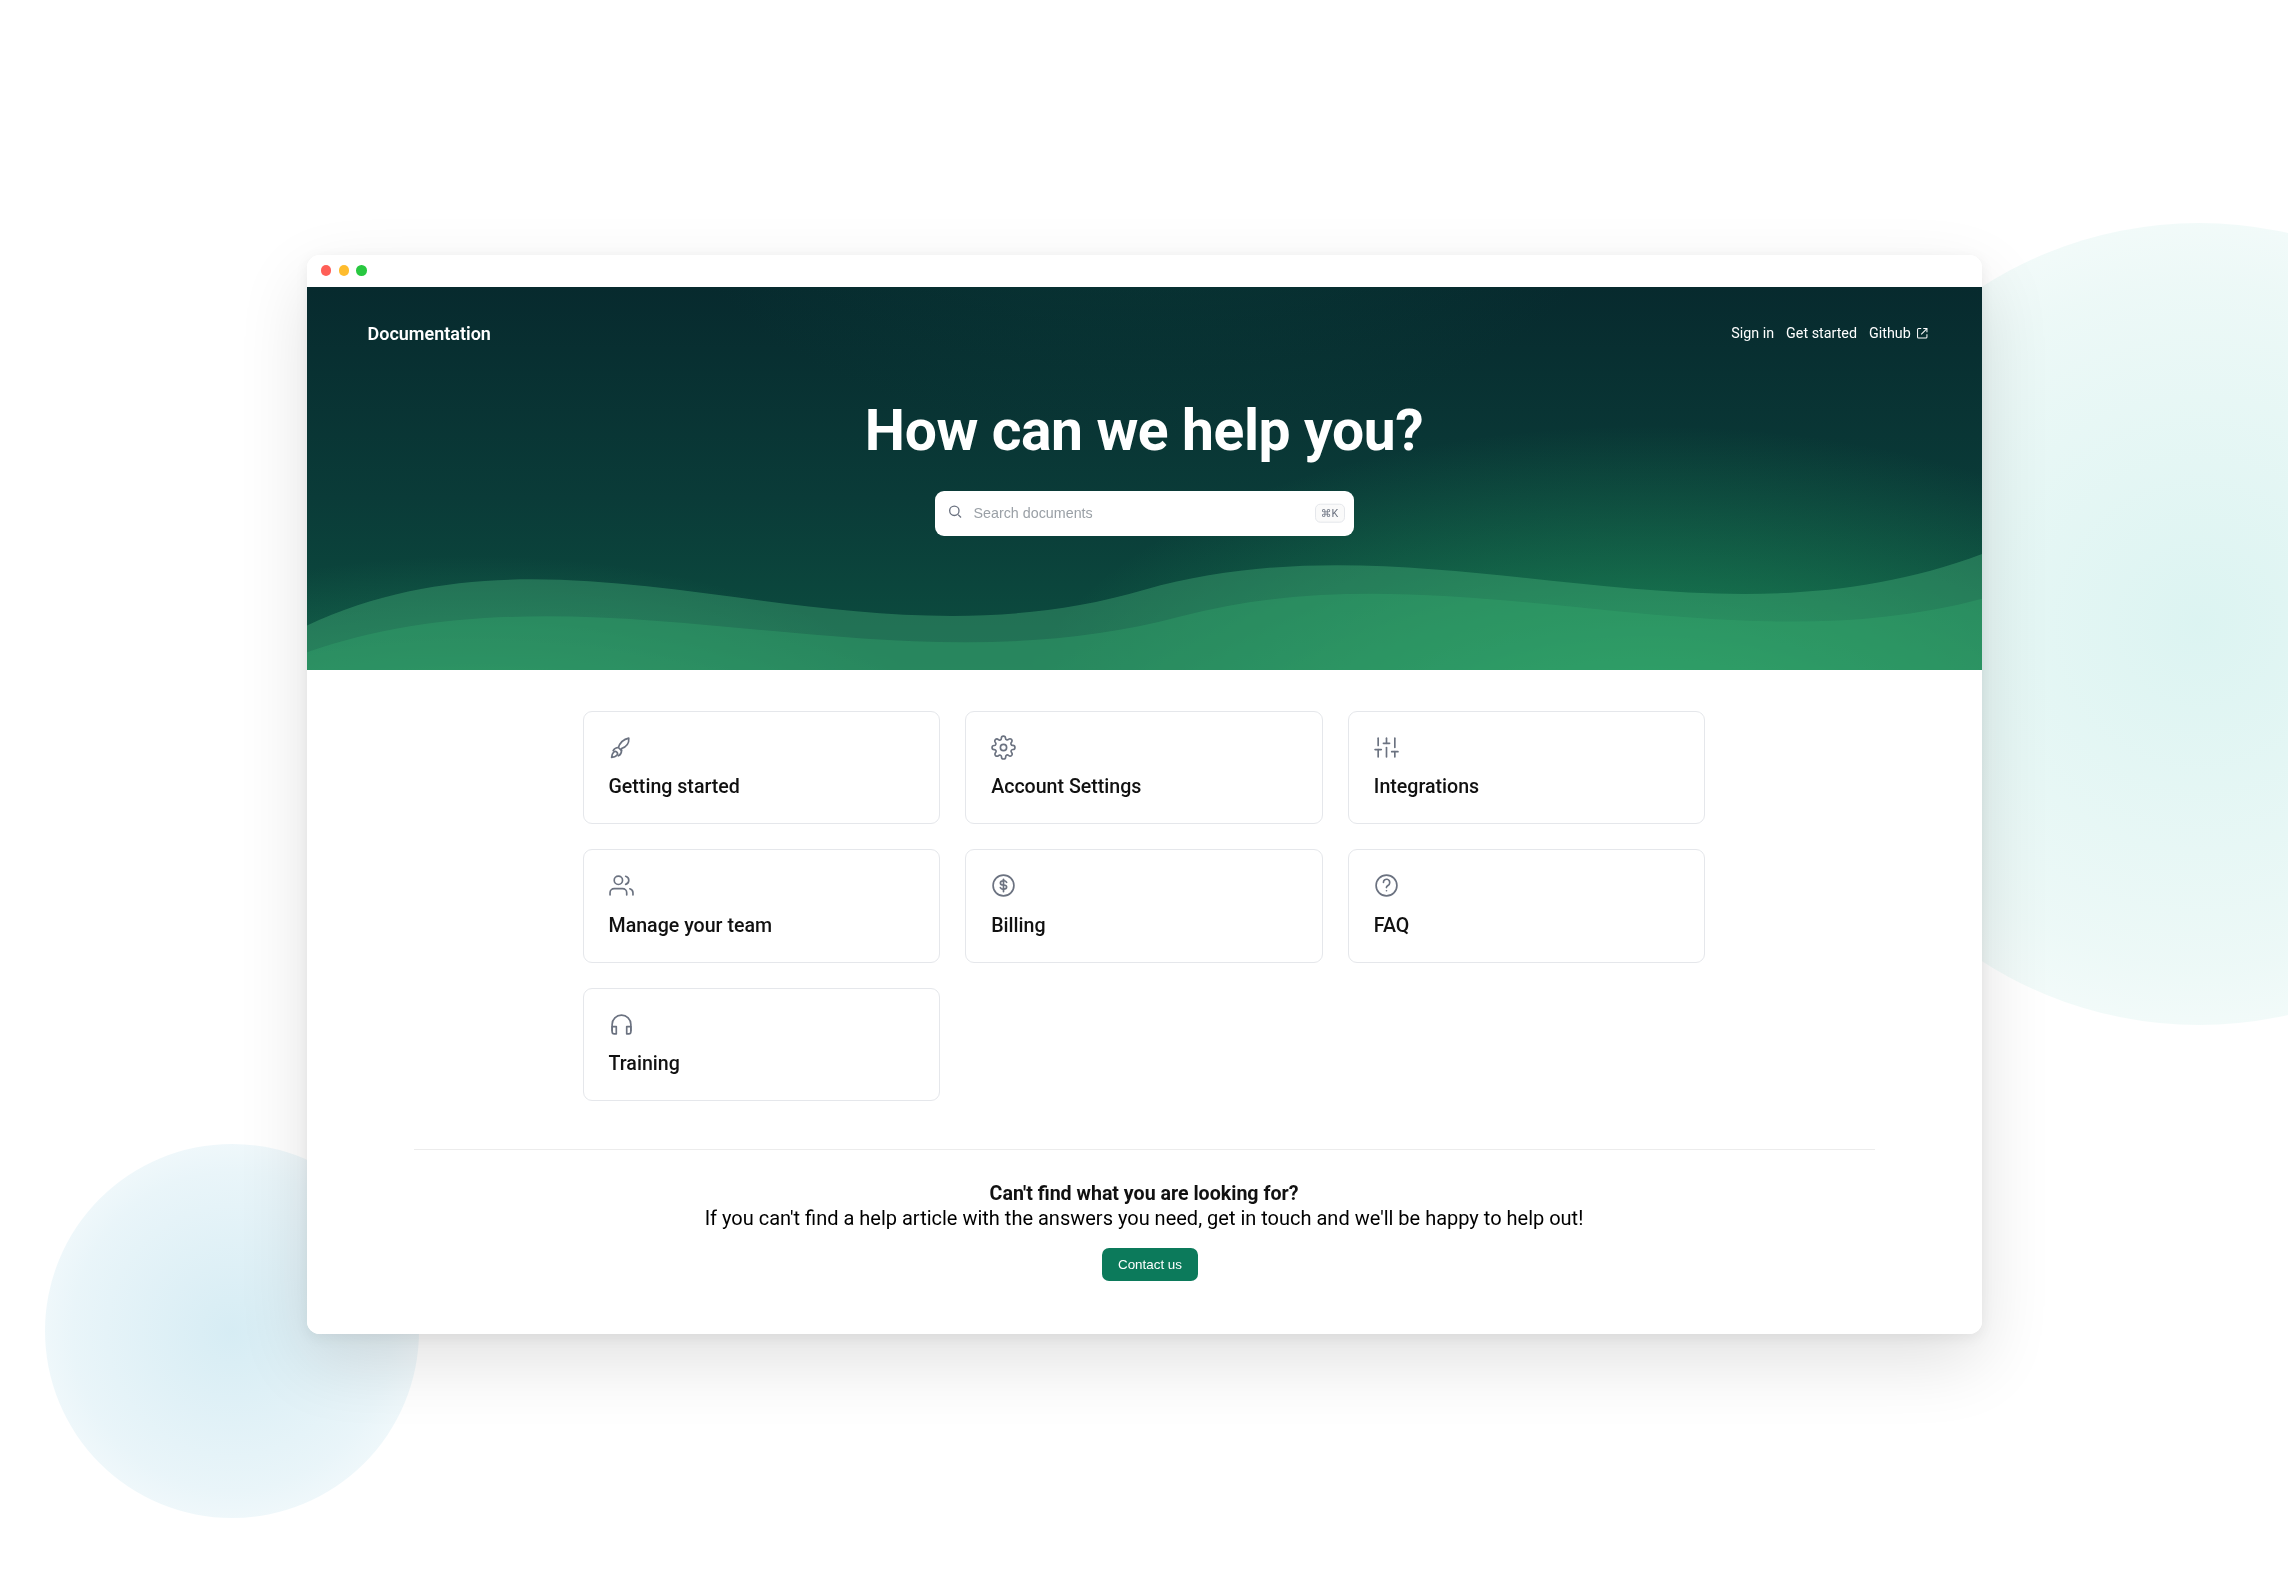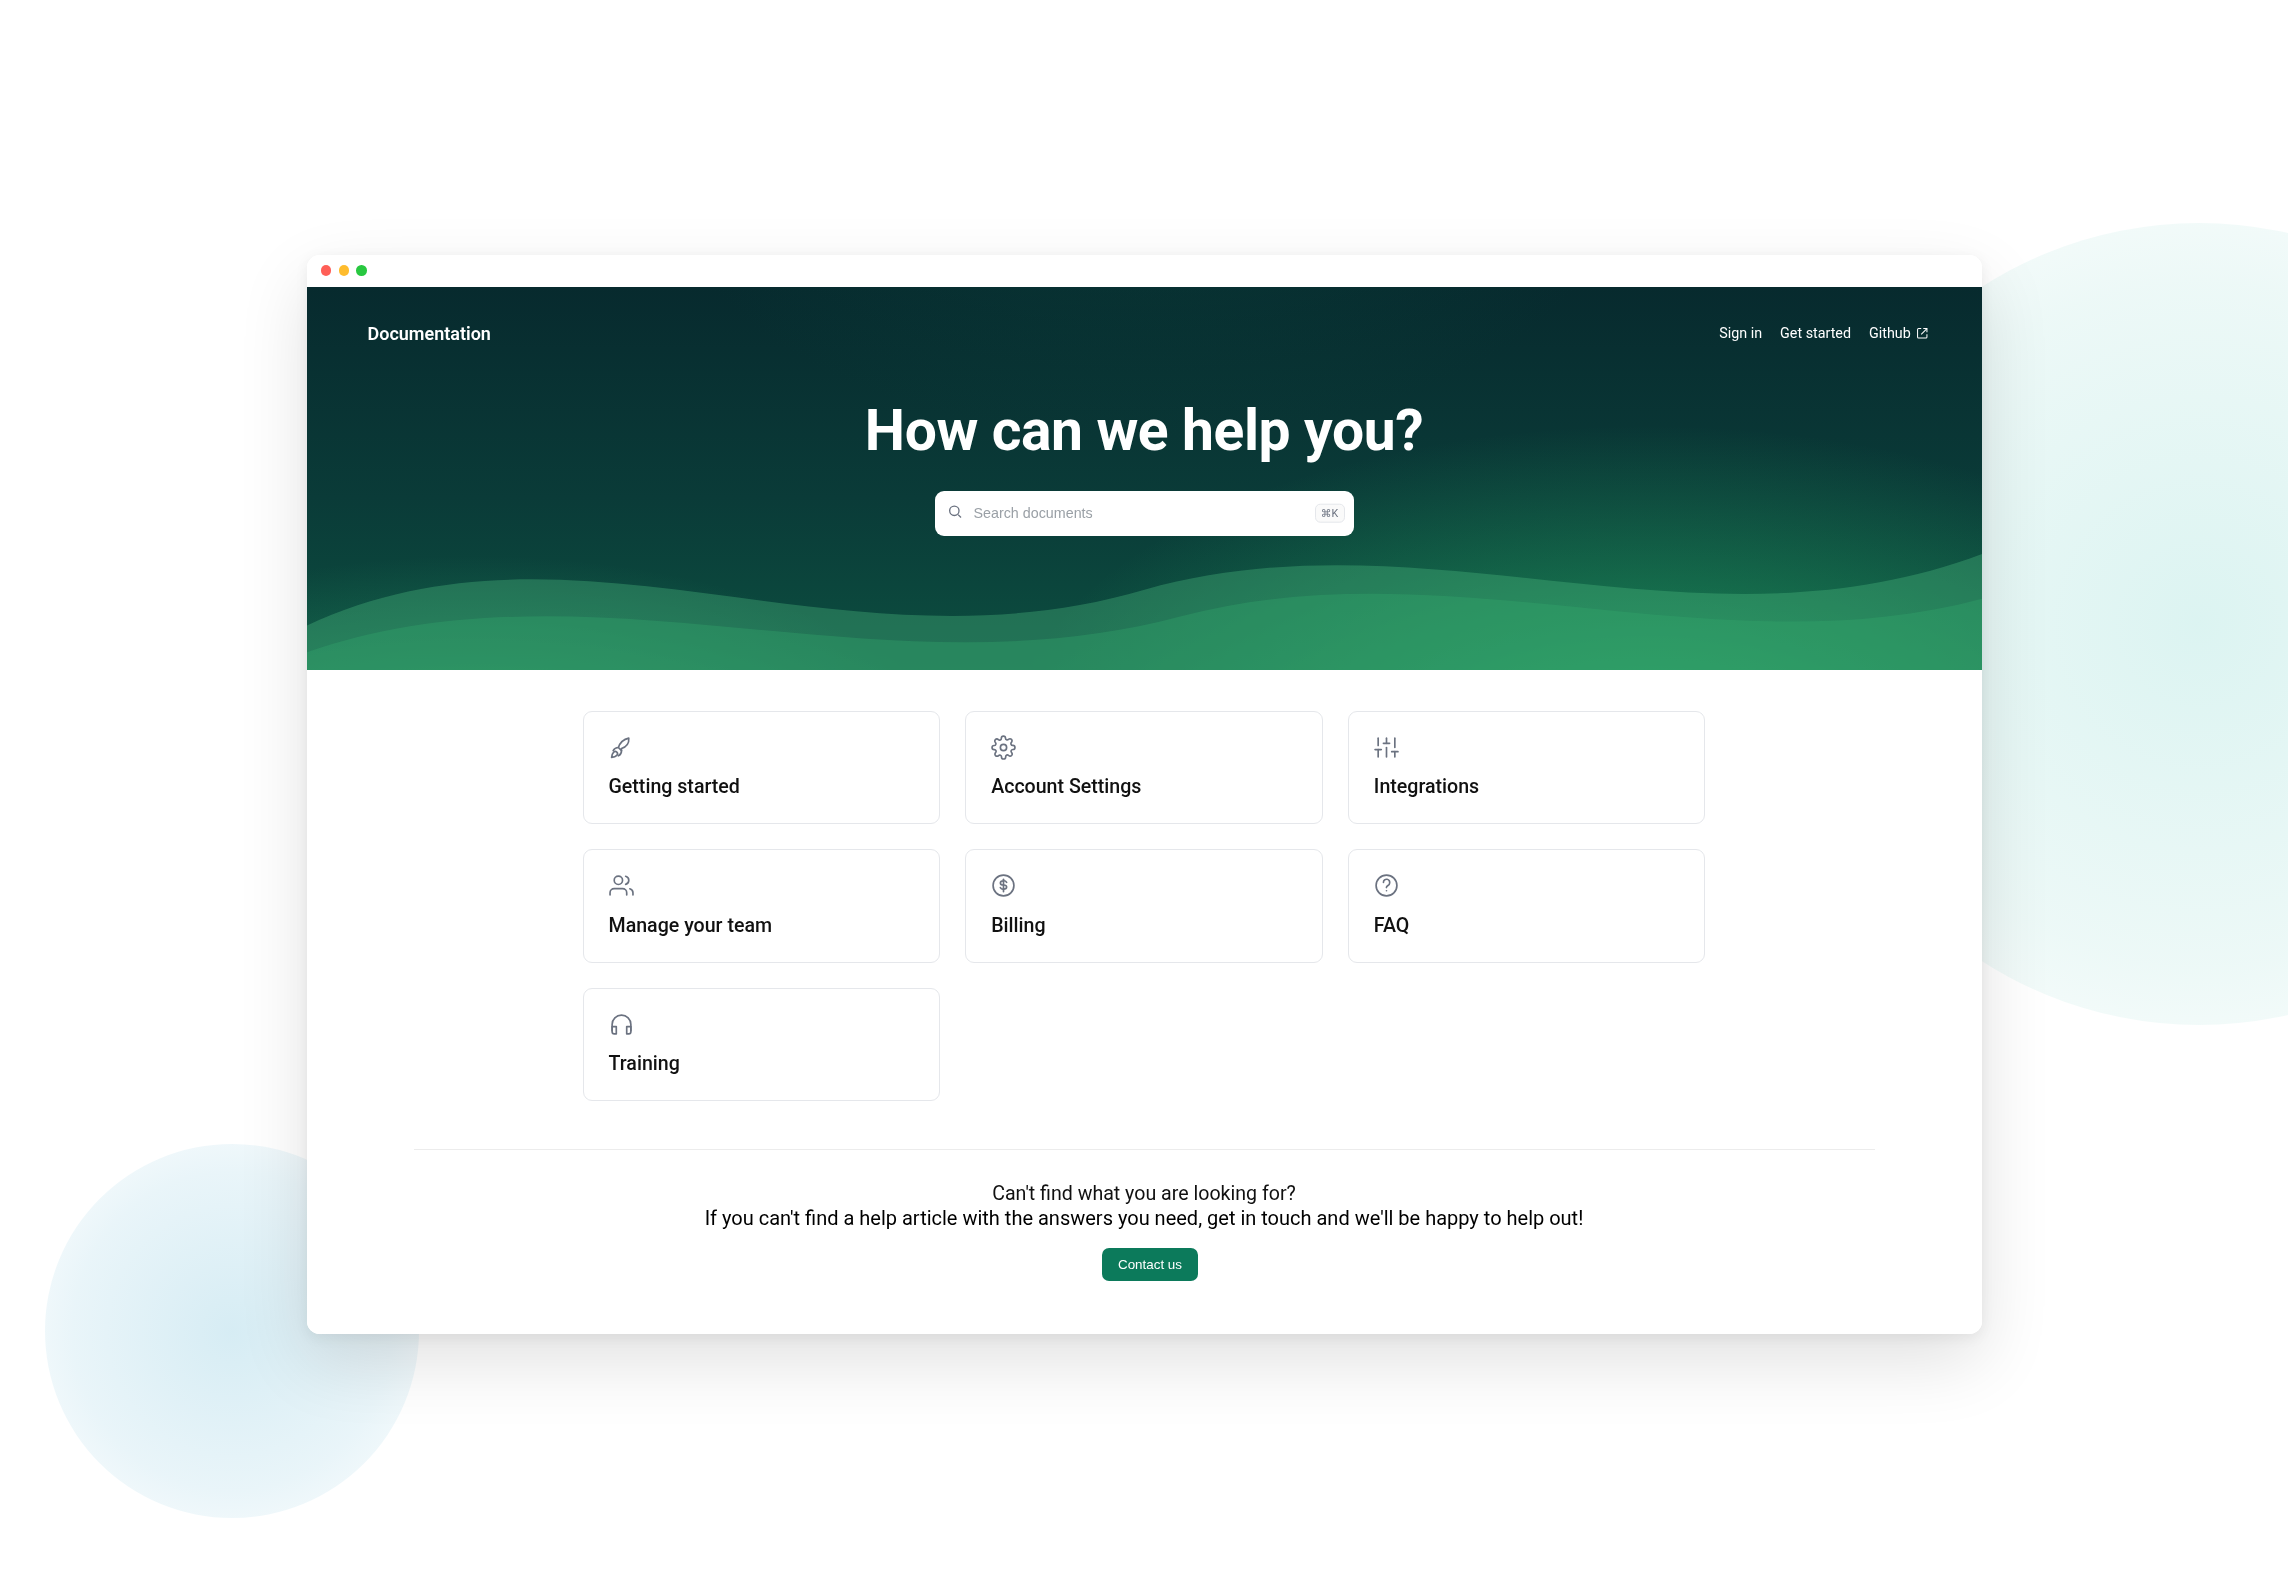--- a/index.html
+++ b/index.html
@@ -81,21 +81,21 @@
     position: absolute; left: 0; right: 0; bottom: -9px; width: 100%; height: 232px; pointer-events: none;
   }
   .hero-top {
     position: relative;
     display: flex;
     align-items: center;
     justify-content: space-between;
     z-index: 2;
   }
   .brand { font-size: 18px; font-weight: 600; padding-left: 8px; }
-  .nav { display: flex; gap: 18px; align-items: center; font-size: 14.3px; }
+  .nav { display: flex; gap: 12px; align-items: center; font-size: 14.3px; }
   .nav a { color: #fff; text-decoration: none; display: inline-flex; align-items: center; gap: 5.3px; }
 
   .hero-center { position: relative; margin-top: 53px; text-align: center; z-index: 2; }
   .hero-title { font-size: 57px; font-weight: 700; letter-spacing: -0.4px; }
 
   .search-wrap { margin: 27px auto 0 auto; width: 419px; position: relative; }
   .search {
     width: 100%;
     height: 45px;
     border-radius: 9px;
@@ -129,21 +129,21 @@
     cursor: pointer;
     background: #fff;
     transition: box-shadow .15s ease, border-color .15s ease;
   }
   .card .icon { color:#6b7280; margin-bottom: 12.5px; }
   .card .label { font-size: 19.6px; font-weight: 500; color:#111; }
 
   hr.sep { border: none; border-top: 0.9px solid #ececec; margin: 48px auto 32px auto; max-width: 1461px; }
 
   .cta { text-align: center; }
-  .cta h3 { font-size: 19.6px; font-weight: 400; color:#111; }
+  .cta h3 { font-size: 19.6px; font-weight: 700; color:#111; }
   .cta p { margin-top: 1px; color:#000000; font-size: 20px; }
   .cta button {
     margin-top: 18px;
     background: #0c7a5b;
     color: #fff;
     border: none;
     border-radius: 7.1px;
     padding: 9px 16px;
     font-size: 13.4px;
     cursor: pointer;

